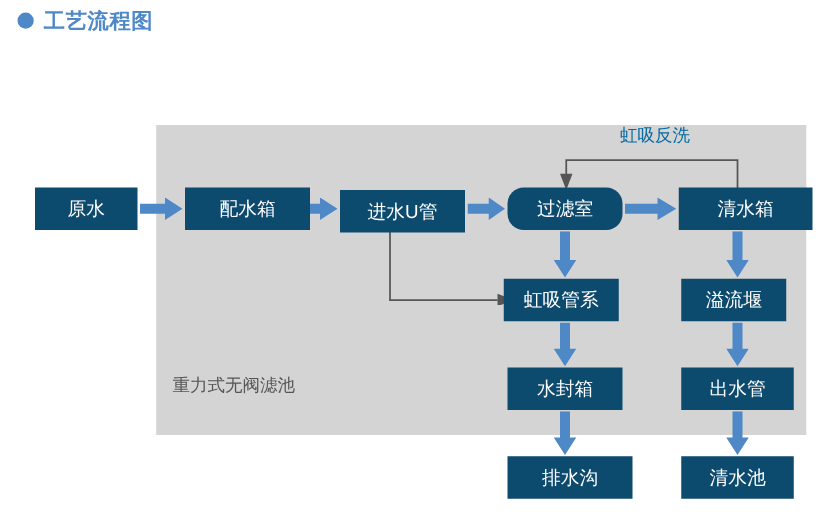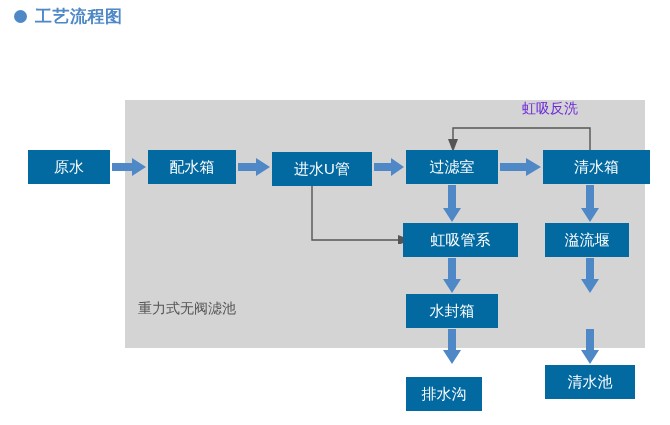--- a/index.html
+++ b/index.html
@@ -63,21 +63,21 @@
     left: 138px;
     top: 300px;
     font-size: 14px;
     color: #555555;
     white-space: nowrap;
   }
 
   
   .node {
     position: absolute;
-    background: #0369a1;
+    background: #0c4a6e;
     color: #ffffff;
     font-size: 15px;
     display: flex;
     align-items: center;
     justify-content: center;
     height: 34px;
     white-space: nowrap;
     box-sizing: border-box;
   }
 
@@ -94,23 +94,22 @@
 
   
   .connector {
     position: absolute;
   }
   .connector svg { display: block; }
 
   .edge-label {
     position: absolute;
     font-size: 14px;
-    color: #6d28d9;
-    white-space: nowrap;
-    margin-left: 26px;
+    color: #0369a1;
+    white-space: nowrap;
   }
 </style>
 </head>
 <body>
 
 <div id="title-bar">
   <span id="title-bullet"></span>
   <span id="title-text">工艺流程图</span>
 </div>
 
@@ -190,32 +189,33 @@
     <svg width="150" height="28" viewBox="0 0 150 28">
       <path d="M144,26 L144,2 L7,2 L7,14" stroke="#555555" stroke-width="1.4" fill="none"></path>
       <polygon points="7,26 2,13 12,13" fill="#555555"></polygon>
     </svg>
   </div>
 
   <div class="edge-label" style="left:496px; top:100px;">虹吸反洗</div>
 
   <div class="node" style="left:28px;  top:150px; width:82px;">原水</div>
 
-  <div class="node" style="left:148px; top:150px; width:88px;">配水箱</div>
+  <div class="node" style="left:148px; top:150px; width:100px;">配水箱</div>
 
   <div class="node" style="left:272px; top:152px; width:100px;">进水U管</div>
 
-  <div class="node" style="left:406px; top:150px; width:92px;">过滤室</div>
+  <div class="node" style="left:406px; top:150px; width:92px;border-radius:13px;">过滤室</div>
 
   <div class="node" style="left:543px; top:150px; width:107px;">清水箱</div>
 
-  <div class="node" style="left:403px; top:223px; width:115px;">虹吸管系</div>
+  <div class="node" style="left:403px; top:223px; width:92px;">虹吸管系</div>
 
   <div class="node" style="left:545px; top:223px; width:84px;">溢流堰</div>
 
   <div class="node" style="left:406px; top:294px; width:92px;">水封箱</div>
 
-
-  <div class="node" style="left:406px; top:377px; width:76px;">排水沟</div>
+  <div class="node" style="left:545px; top:294px; width:90px;">出水管</div>
+
+  <div class="node" style="left:406px; top:365px; width:100px;">排水沟</div>
 
   <div class="node" style="left:545px; top:365px; width:90px;">清水池</div>
 
 </div>
 
 </body></html>

